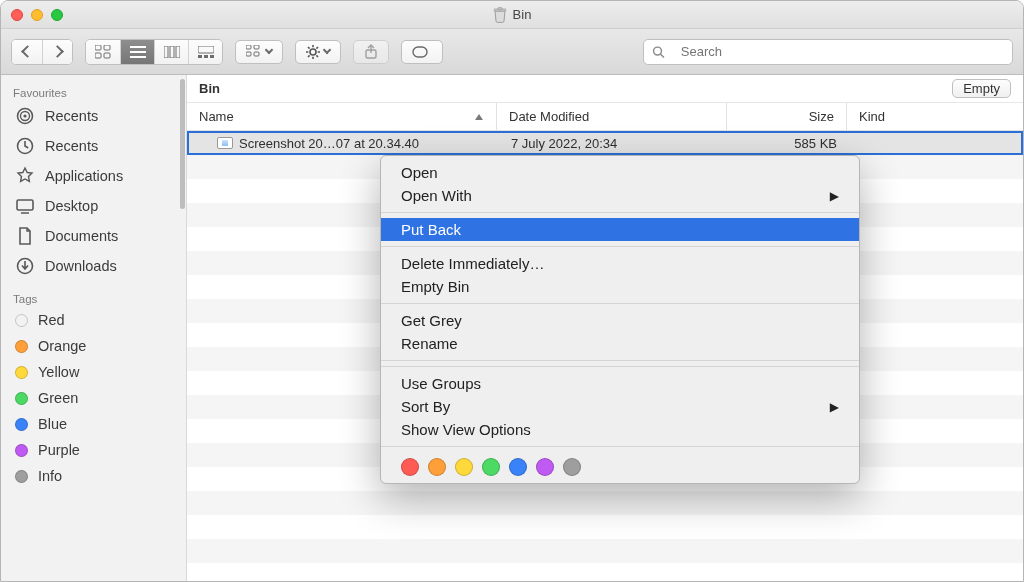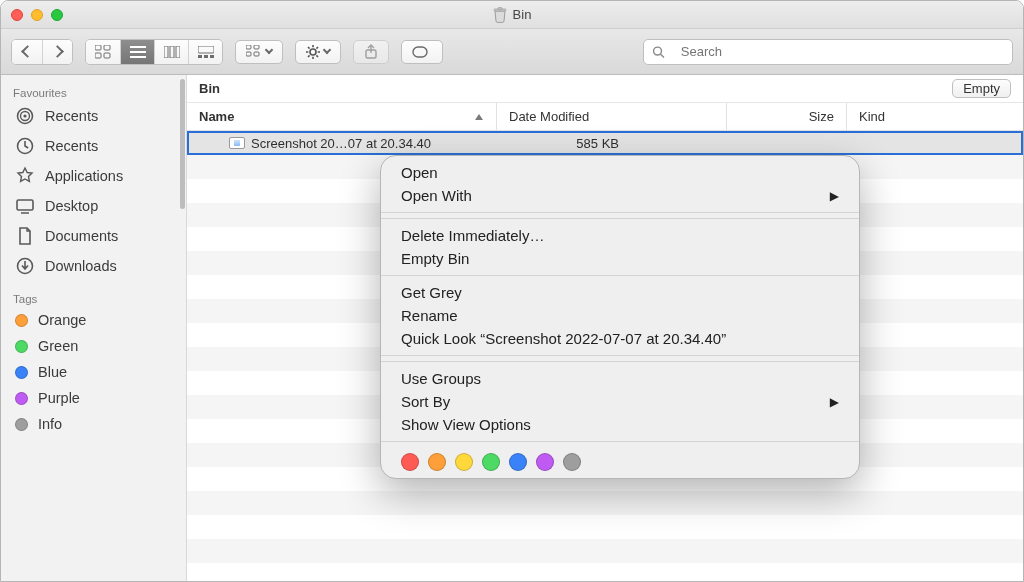--- a/index.html
+++ b/index.html
@@ -43,40 +43,40 @@
 .tag-dot { width: 13px; height: 13px; border-radius: 50%; border: 1px solid rgba(0,0,0,.18); }
 
 
 .content { flex: 1; display: flex; flex-direction: column; overflow: hidden; }
 .pathbar { height: 28px; display: flex; align-items: center; justify-content: space-between; padding: 0 12px; font-size: 13px; border-bottom: 1px solid #e7e7e7; }
 .pathbar .title { font-weight: 600; color: #333; }
 .empty-btn { border: 1px solid #bfbfbf; border-radius: 5px; background: linear-gradient(#fdfdfd,#f0f0f0); font-size: 13px; padding: 1px 10px; color: #333; }
 
 .cols { display: flex; height: 28px; border-bottom: 1px solid #e2e2e2; font-size: 13px; color: #333; align-items: stretch; }
 .col { display: flex; align-items: center; padding: 0 12px; border-right: 1px solid #e2e2e2; }
-.col.name { width: 310px; font-weight: bold; }
+.col.name { width: 310px; }
 .col.date { width: 230px; }
 .col.size { width: 120px; justify-content: flex-end; }
 .col.kind { flex: 1; border-right: none; }
 .sort-ind { margin-left: auto; }
 
 .rows { flex: 1; background: repeating-linear-gradient(#fff 0 24px,#f5f5f5 24px 48px); position: relative; }
-.row { height: 24px; display: flex; align-items: center; font-size: 13px; color: #2f2f2f; padding-left: 40px; }
+.row { height: 24px; display: flex; align-items: center; font-size: 13px; color: #2f2f2f; padding-left: 28px; }
 .row.sel { background: #e4e4e4; border: 2px solid #2a6fd6; border-left-width: 2px; border-right-width: 2px; }
 .row .cell { padding: 0 12px; overflow: hidden; white-space: nowrap; text-overflow: ellipsis; }
 .row .cell.name { width: 282px; display: flex; align-items: center; gap: 6px; padding-left: 0; }
 .row .cell.date { width: 230px; }
 .row .cell.size { width: 120px; text-align: right; }
 .row .cell.kind { flex: 1; }
 
 .file-glyph { width: 16px; height: 12px; border: 1px solid #999; border-radius: 2px; background: #fff; position: relative; }
 .file-glyph::after { content: ""; position: absolute; inset: 2px 4px; background: linear-gradient(#cde3fb,#8abef4); }
 
 
-.ctx { position: absolute; top: 155px; left: 380px; width: 480px; background: #efefef; border: 1px solid #b6b6b6; border-radius: 16px; box-shadow: 0 14px 40px rgba(0,0,0,.30); padding: 5px 0; font-size: 15px; color: #222; }
+.ctx { position: absolute; top: 155px; left: 380px; width: 480px; background: #efefef; border: 1px solid #b6b6b6; border-radius: 6px; box-shadow: 0 14px 40px rgba(0,0,0,.30); padding: 5px 0; font-size: 15px; color: #222; }
 .ctx .mi { padding: 3px 20px; display: flex; align-items: center; justify-content: space-between; cursor: default; }
 .ctx .mi.sel { background: #2f72e4; color: #fff; }
 .ctx hr { border: none; border-top: 1px solid #d4d4d4; margin: 5px 0; }
 .ctx .mi .arr { font-size: 12px; }
 .ctx .tag-row { display: flex; gap: 9px; padding: 6px 20px 2px; }
 .ctx .tag-row .circ { width: 18px; height: 18px; border-radius: 50%; border: 1px solid rgba(0,0,0,.2); }
 
 .chev { width: 9px; height: 9px; border-right: 2px solid #6a6a6a; border-bottom: 2px solid #6a6a6a; display: inline-block; }
 .chev.left { transform: rotate(135deg); }
 .chev.right { transform: rotate(-45deg); }
@@ -243,22 +243,30 @@
       <div class="sb-item">
         <svg width="20" height="20" viewBox="0 0 20 20">
             <circle cx="10" cy="10" r="7.5" fill="none" stroke="#595959" stroke-width="1.6"></circle>
             <path d="M10 5v7m-3-2.5L10 13l3-3.5" fill="none" stroke="#595959" stroke-width="1.6"></path>
           </svg>
         <span>Downloads</span>
       </div>
 
       <div class="sb-heading" style="margin-top:8px">Tags</div>
       <div class="sb-item">
+          <span class="tag-dot" style="#ff5b55"></span>
+          <span>Red</span>
+        </div>
+      <div class="sb-item">
           <span class="tag-dot" style="background:#ff9f39"></span>
           <span>Orange</span>
+        </div>
+      <div class="sb-item">
+          <span class="tag-dot" style="background:#ffd93b"></span>
+          <span>Yellow</span>
         </div>
       <div class="sb-item">
           <span class="tag-dot" style="background:#4cd964"></span>
           <span>Green</span>
         </div>
       <div class="sb-item">
           <span class="tag-dot" style="background:#3a82f7"></span>
           <span>Blue</span>
         </div>
       <div class="sb-item">
@@ -296,52 +304,53 @@
             <span>Kind</span>
           </div>
       </div>
 
       <div class="rows">
         <div class="row sel">
           <div class="cell name">
             <span class="file-glyph"></span>
             <span>Screenshot 20…07 at 20.34.40</span>
           </div>
+          <div class="cell date">7 July 2022, 20:34</div>
           <div class="cell size">585 KB</div>
         </div>
       </div>
     </div>
   </div>
 </div>
 
 <div class="ctx">
   <div class="mi">
       <span>Open</span>
     </div>
   <div class="mi">
       <span>Open With</span>
       <span class="arr">▶</span>
     </div>
   <hr>
+  <div class="mi sel">
+      <span>Put Back</span>
+    </div>
   <hr>
   <div class="mi">
       <span>Delete Immediately…</span>
     </div>
   <div class="mi">
       <span>Empty Bin</span>
     </div>
   <hr>
   <div class="mi">
       <span>Get Grey</span>
     </div>
   <div class="mi">
       <span>Rename</span>
-    </div>
-  <div class="mi">
-      <span>Quick Look “Screenshot 2022-07-07 at 20.34.40”</span>
     </div>
   <hr>
   <hr>
   <div class="mi">
       <span>Use Groups</span>
     </div>
   <div class="mi">
       <span>Sort By</span>
       <span class="arr">▶</span>
     </div>

